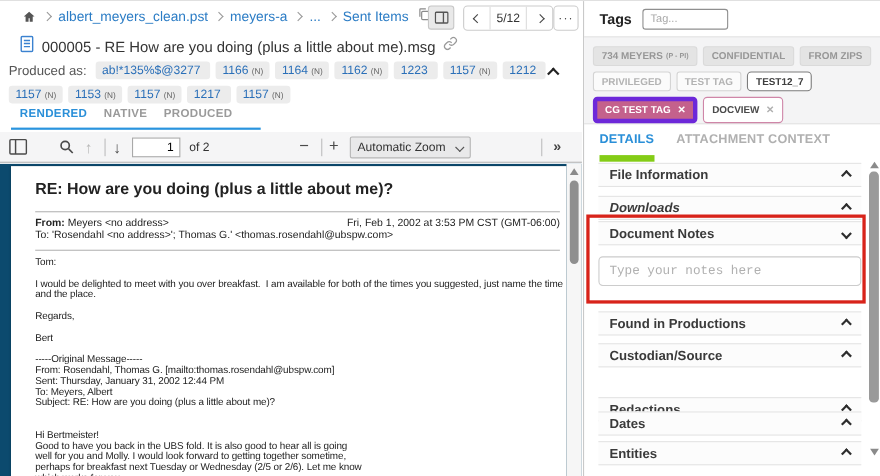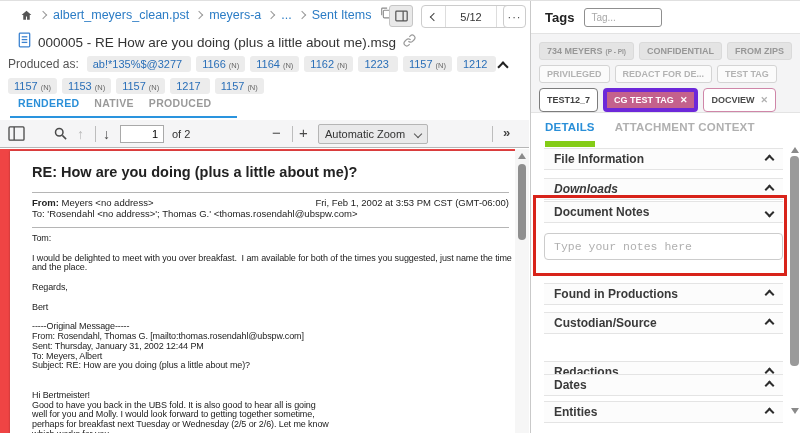--- a/index.html
+++ b/index.html
@@ -21,21 +21,21 @@
   .chev.l { transform:rotate(135deg); }
   .chev.u { transform:rotate(-135deg); }
   .chev.d { transform:rotate(45deg); }
   .chev.big { width:8px; height:8px; border-width:0 2.5px 2.5px 0; color:#222; }
 
   .panel-toggle-btn { position:absolute; left:389px; top:4px; width:24px; height:22px; background:#e9e9e9;
     border:1px solid #c6c6c6; border-radius:3px; display:flex; align-items:center; justify-content:center; cursor:pointer; }
   .pager { position:absolute; left:421px; top:4px; height:23px; display:flex; border:1px solid #ccc; border-radius:4px; overflow:hidden; background:#fff; }
   .pager > div { display:flex; align-items:center; justify-content:center; }
   .pager-prev,.pager-next { width:23px; color:#444; cursor:pointer; }
-  .pager-label { width:52px; font-size:11px; color:#333; border-left:1px solid #ddd; border-right:1px solid #ddd; }
+  .pager-label { width:34px; font-size:11px; color:#333; border-left:1px solid #ddd; border-right:1px solid #ddd; }
   .more-btn { position:absolute; left:503px; top:4px; width:23px; height:23px; border:1px solid #ccc; border-radius:4px;
     background:#fff; font-size:11px; color:#444; display:flex; align-items:center; justify-content:center; letter-spacing:1px; cursor:pointer; }
 
   .title-row { position:absolute; left:0; top:29px; width:529px; height:24px; display:flex; align-items:center; padding-left:18px; }
   .doc-title { font-size:13.5px; color:#333; margin-left:7px; white-space:nowrap; }
   .link-ico { margin-left:7px; }
 
   .produced { position:absolute; left:8px; top:55px; width:490px; display:flex; flex-wrap:wrap; align-items:center; gap:6px 5px; }
   .produced-label { font-size:12px; color:#555; margin-right:3px; }
   .pbadge { background:#ececec; border-radius:3px; padding:2px 6px; font-size:11px; color:#2a6fb8; cursor:pointer;
@@ -58,21 +58,21 @@
   .page-input { position:absolute; left:120px; top:5px; width:44px; height:18px; border:1px solid #a9a9a9;
     background:#fff; font-size:11px; text-align:right; padding-right:5px; font-family:"Liberation Sans",sans-serif; }
   .page-of { position:absolute; left:172px; top:8px; font-size:11px; color:#333; }
   .zoom-select { position:absolute; left:318px; top:4px; width:110px; height:20px; background:#e9e9ea;
     border:1px solid #b5b5b5; border-radius:2px; display:flex; align-items:center; padding:0 6px; cursor:pointer; }
   .zoom-select .zlabel { font-size:11px; color:#333; flex:1; }
   .zoom-select .chev { color:#555; margin-left:4px; }
   .dbl-chev { font-size:13px; font-weight:bold; color:#444; }
 
   
-  .viewer { position:absolute; left:0; top:148px; width:529px; height:285px; background:#ef4444; overflow:hidden; }
+  .viewer { position:absolute; left:0; top:148px; width:529px; height:285px; background:#0c4a6e; overflow:hidden; }
   .pdf-page { position:absolute; left:10px; top:2px; width:505px; height:420px; background:#fff;
     box-shadow:0 0 2px rgba(0,0,0,.3); padding:13px 6px 0 22px; }
   .pdf-scroll { position:absolute; right:0; top:0; width:14px; height:285px; background:#f6f6f6; }
   .pdf-scroll .tri-up { position:absolute; left:3px; top:4px; width:0; height:0;
     border-left:4px solid transparent; border-right:4px solid transparent; border-bottom:6px solid #8a8a8a; }
   .pdf-thumb { position:absolute; left:3px; top:15px; width:8px; height:76px; background:#8f8f8f; border-radius:4px; cursor:pointer; }
 
   .email-subject { font-size:14.5px; font-weight:bold; color:#222; }
   .email-hr { border:none; border-top:1px solid #b5b5b5; margin:12px 0 0 0; }
   .email-hr2 { border:none; border-top:1px solid #b5b5b5; margin:8px 0 0 0; }
@@ -338,23 +338,20 @@
       <span class="chip chip-filled">
           <span>CONFIDENTIAL</span>
         </span>
       <span class="chip chip-filled">
           <span>FROM ZIPS</span>
         </span>
       <span class="chip chip-outline">
           <span>PRIVILEGED</span>
         </span>
       <span class="chip chip-outline">
-          <span>REDACT FOR DE...</span>
-        </span>
-      <span class="chip chip-outline">
           <span>TEST TAG</span>
         </span>
       <span class="chip chip-plain">
           <span>TEST12_7</span>
         </span>
       <span class="chip chip-pink">
           <span>CG TEST TAG</span>
           <span class="x">✕</span>
         </span>
       <span class="chip chip-pinkline">

